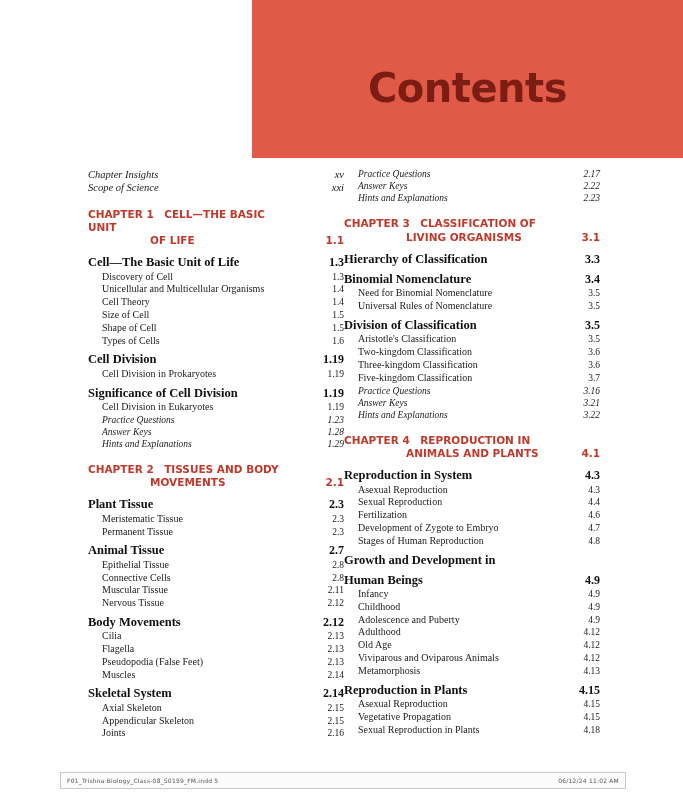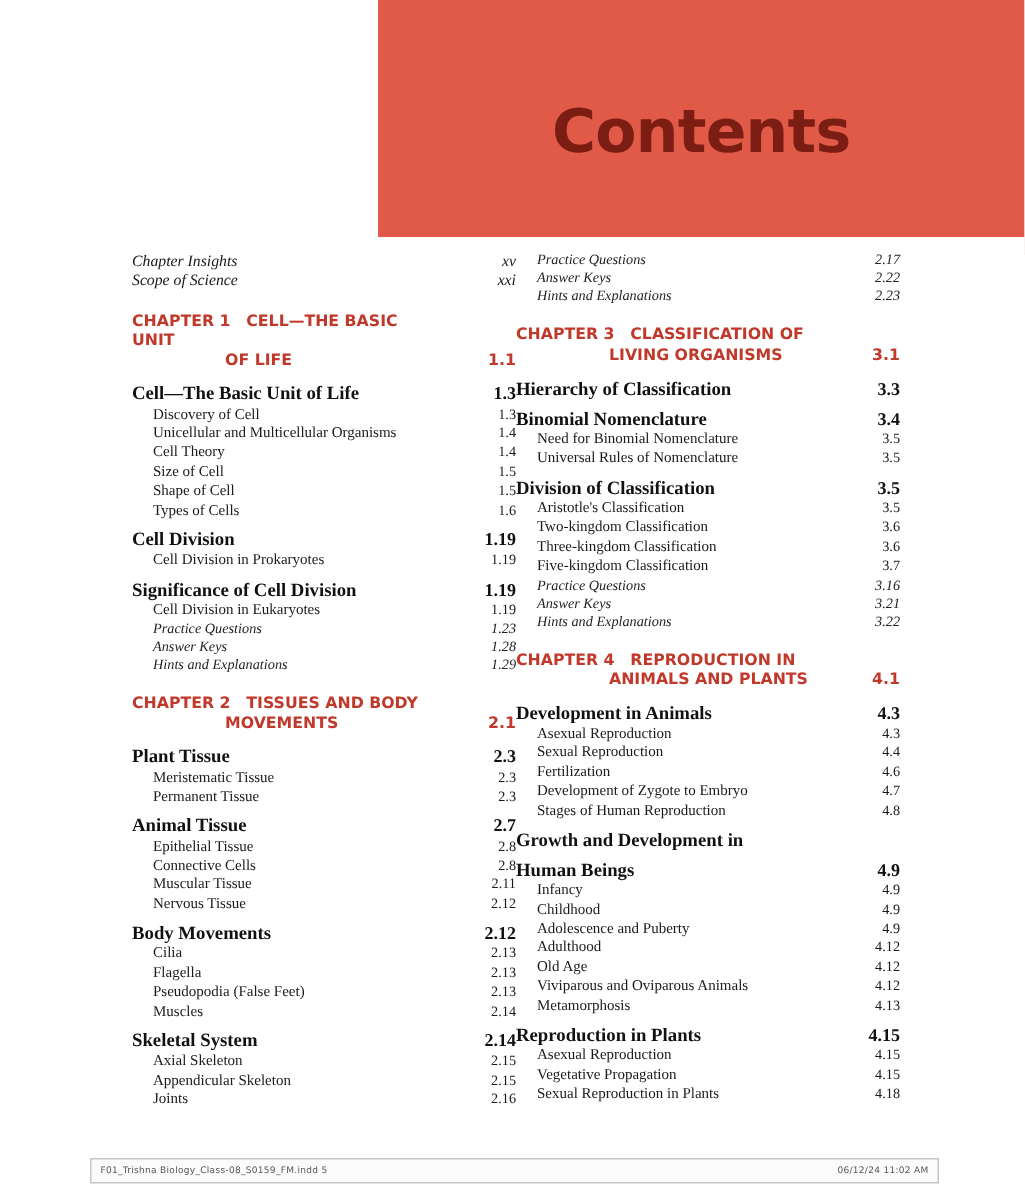--- a/index.html
+++ b/index.html
@@ -390,21 +390,21 @@
         </div>
         <div class="row ital">
           <span class="t">Hints and Explanations</span>
           <span class="p">3.22</span>
         </div>
         <div class="chapter-head">
           <div class="ct"><span class="ch-label">CHAPTER 4  </span><span class="ch-title">REPRODUCTION IN</span><span class="ch-title2">ANIMALS AND PLANTS</span></div>
           <div class="cp" style="align-self: flex-end;">4.1</div>
         </div>
         <div class="row l1">
-          <span class="t">Development in Animals</span>
+          <span class="t">Reproduction in System</span>
           <span class="p">4.3</span>
         </div>
         <div class="row l2">
           <span class="t">Asexual Reproduction</span>
           <span class="p">4.3</span>
         </div>
         <div class="row l2">
           <span class="t">Sexual Reproduction</span>
           <span class="p">4.4</span>
         </div>

